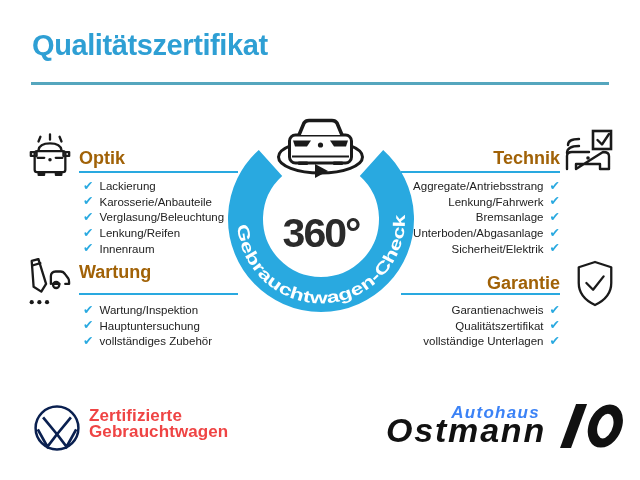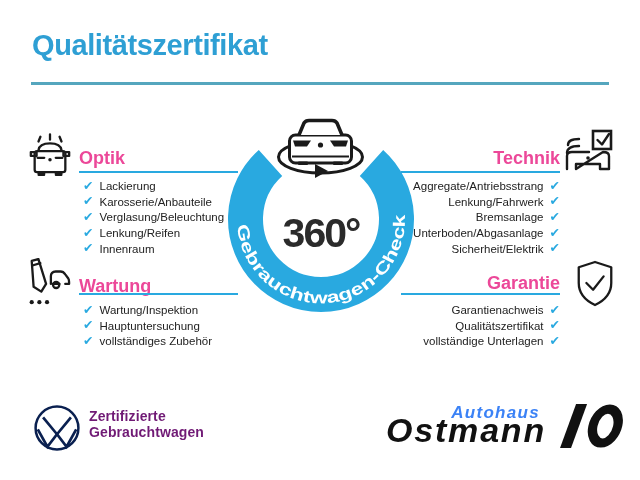--- a/index.html
+++ b/index.html
@@ -6,21 +6,21 @@
   .canvas{
     position:relative;width:640px;height:452px;background:#ffffff;overflow:hidden;
     font-family:"Liberation Sans","DejaVu Sans",sans-serif;color:#1d1d1b;
   }
   .page-title{
     position:absolute;left:32px;top:28px;font-size:29px;font-weight:bold;
     letter-spacing:-0.4px;color:#2e9fd4;line-height:34px;
   }
   .title-rule{position:absolute;left:31px;top:82px;width:578px;height:3px;background:#55a6be;}
 
-  .sec-head{position:absolute;font-size:18px;font-weight:bold;line-height:20px;color:#ec4899;}
+  .sec-head{position:absolute;font-size:18px;font-weight:bold;line-height:20px;color:#a16207;}
   .sec-rule{position:absolute;height:2.5px;background:#29a9e0;}
 
   .list{position:absolute;margin:0;padding:0;list-style:none;font-size:11.5px;color:#222;}
   .list li{display:flex;align-items:center;height:15.7px;white-space:nowrap;}
   .list.right li{justify-content:flex-end;text-align:right;}
   .chk{color:#29a9e0;font-size:12.5px;line-height:1;}
   .list.left .chk{margin-right:6px;}
   .list.right .chk{margin-left:6px;}
 
   .icon{position:absolute;}
@@ -29,22 +29,22 @@
   .fl{fill:#1a1a1a;stroke:none;}
 
   .ring-svg{position:absolute;left:216px;top:109px;}
   .ring-arc{fill:none;stroke:#29a9e0;stroke-width:35;}
   .ring-label{fill:#ffffff;font-weight:bold;font-size:16.5px;}
   .deg{fill:#2b2b2b;font-weight:bold;font-size:41px;letter-spacing:-2px;}
 
   .vw-logo{position:absolute;left:33px;top:404px;}
   .vw-stroke{fill:none;stroke:#0a2050;stroke-linejoin:miter;}
   .vw-text{
-    position:absolute;left:89px;top:408px;font-size:14px;font-weight:bold;
-    color:#701a75;line-height:16px;letter-spacing:0.1px;
+    position:absolute;left:89px;top:408px;font-size:17px;font-weight:bold;
+    color:#ef4444;line-height:16px;letter-spacing:0.1px;
   }
   .dealer-line1{
     position:absolute;right:100px;top:404px;font-size:17px;font-weight:bold;font-style:italic;
     color:#3b82f6;letter-spacing:1.3px;line-height:18px;
   }
   .dealer-line2{
     position:absolute;right:94px;top:412px;font-size:34px;font-weight:bold;font-style:italic;
     color:#111;letter-spacing:1.8px;line-height:36px;
   }
   .dealer-mark{position:absolute;left:552px;top:404px;}
@@ -99,21 +99,21 @@
     <svg width="46" height="50" viewBox="0 0 48 52">
       <path class="ln" d="M7,3 L14,1 L22,27 L17,35 L9,30 Z" stroke-width="2.2"></path>
       <path class="ln" d="M8.5,7.5 L16,5.3" stroke-width="1.8"></path>
       <circle class="fl" cx="7" cy="46" r="2.2"></circle>
       <circle class="fl" cx="15" cy="46" r="2.2"></circle>
       <circle class="fl" cx="23" cy="46" r="2.2"></circle>
       <path class="ln" d="M27,27 L27,19 Q27,14 32,14 L37,14 Q40,14 42,17 L45,21 Q46,22.5 46,25 L46,27 L42,27 M36,27 L29,27" stroke-width="2.2"></path>
       <circle class="ln" cx="32.5" cy="28" r="3.2" stroke-width="2"></circle>
     </svg>
   </div>
-  <div class="sec-head" style="left:79px;top:276px">Wartung</div>
+  <div class="sec-head" style="left:79px;top:262px">Wartung</div>
   <div class="sec-rule" style="left:79px;top:292.5px;width:159px"></div>
   <ul class="list left" style="left:83px;top:302px">
     <li>
         <span class="chk">✔</span>
         <span>Wartung/Inspektion</span>
       </li>
     <li>
         <span class="chk">✔</span>
         <span>Hauptuntersuchung</span>
       </li>

